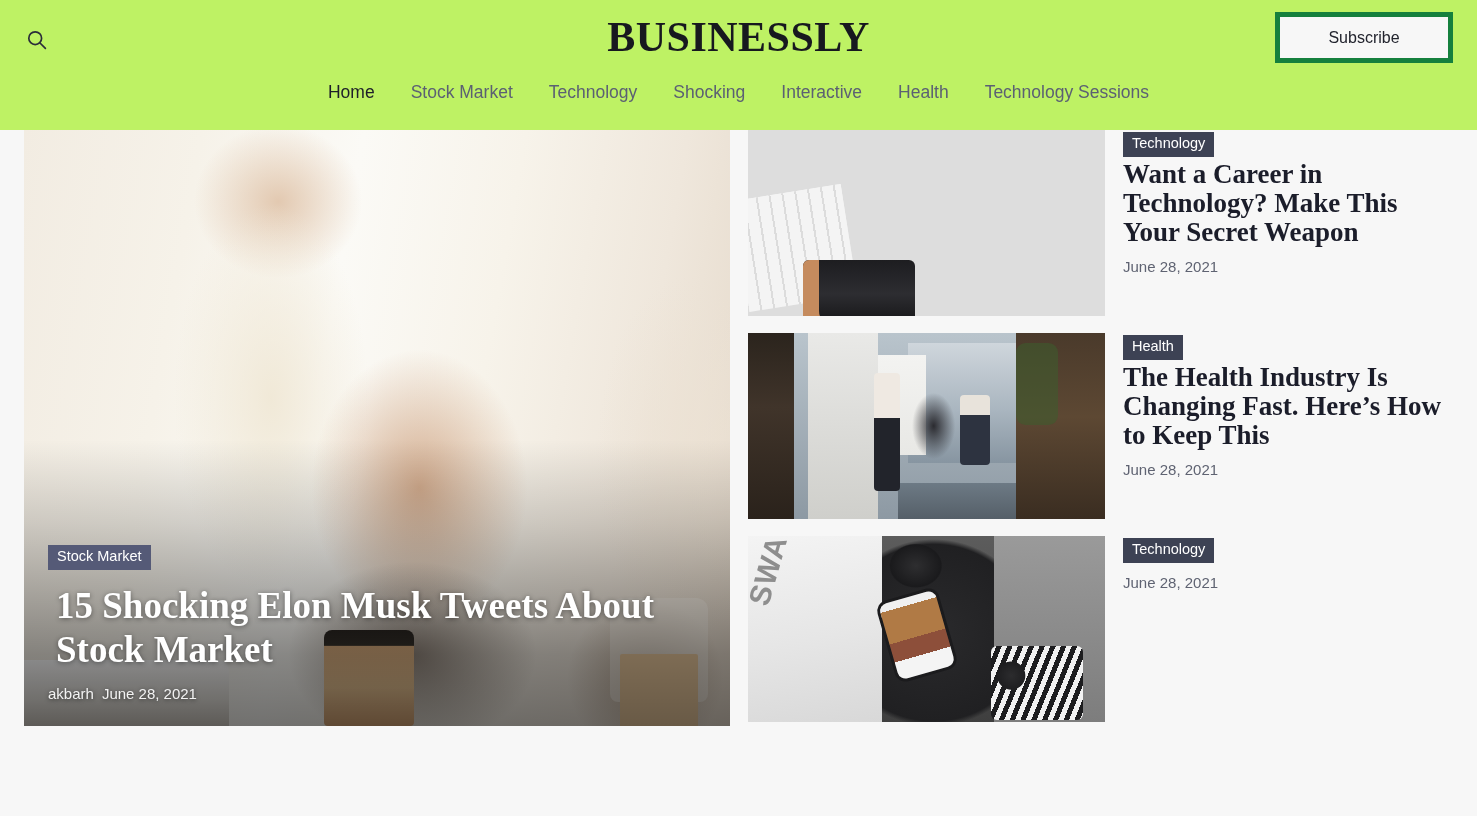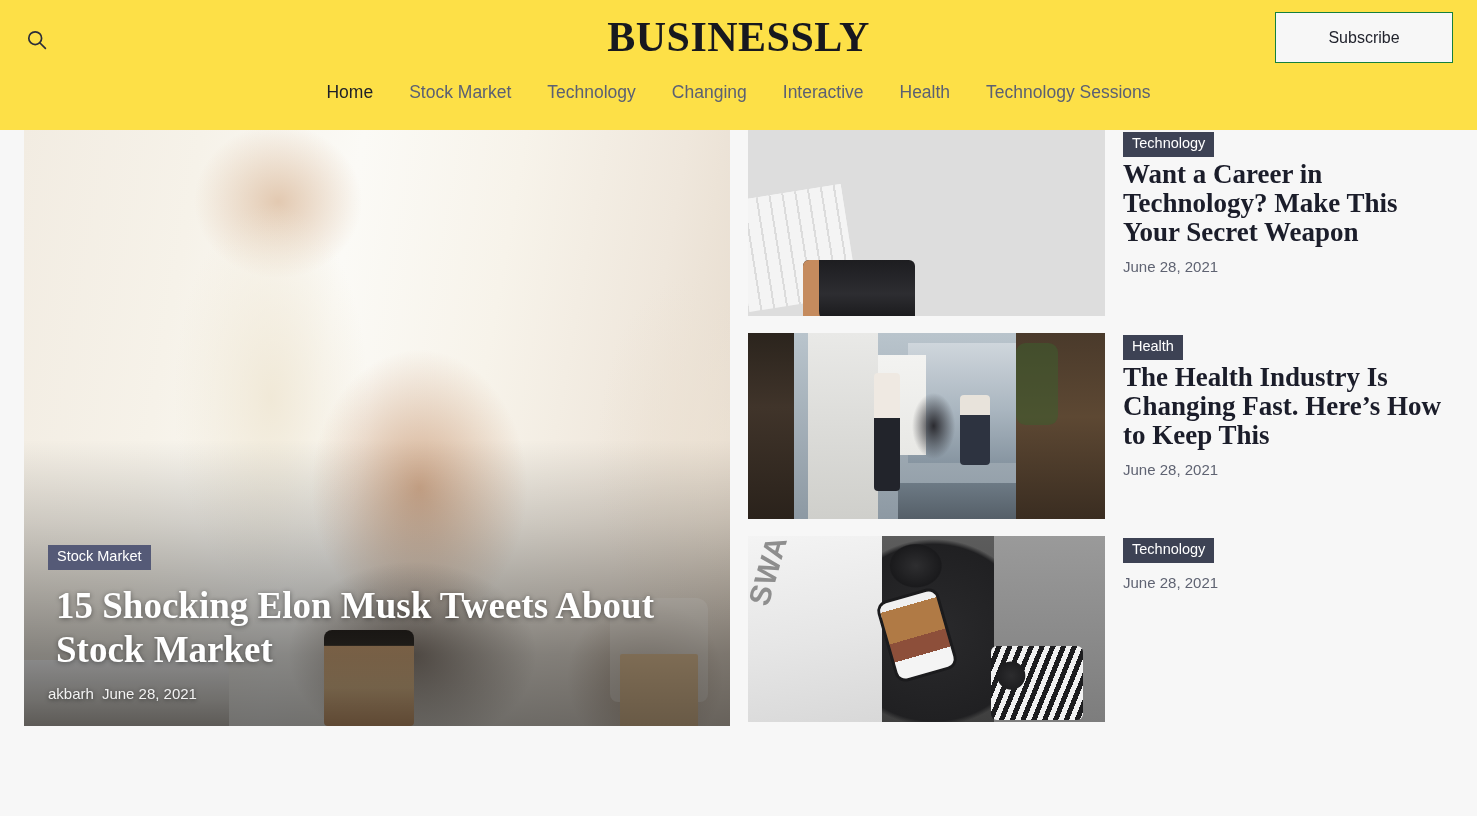--- a/index.html
+++ b/index.html
@@ -13,21 +13,21 @@
   body {
     background: #f7f7f7;
     font-family: "Liberation Sans", sans-serif;
     color: #22242e;
   }
 
   
   .site-header {
     position: relative;
     height: 130px;
-    background: #fde047;
+    background: #bef264;
     padding-left: 30px;
   }
 
   .search-btn {
     position: absolute;
     left: 20px;
     top: 23px;
     width: 34px;
     height: 34px;
     display: flex;
@@ -52,21 +52,21 @@
     line-height: 46px;
   }
 
   .subscribe-btn {
     position: absolute;
     right: 24px;
     top: 12px;
     width: 178px;
     height: 51px;
     background: #f7f7f7;
-    border: 1px solid #15803d;
+    border: 5px solid #15803d;
     font-family: "Liberation Sans", sans-serif;
     font-size: 16px;
     color: #22242e;
     cursor: pointer;
   }
 
   .main-nav {
     position: absolute;
     left: 0; right: 0;
     top: 82px;
@@ -346,21 +346,21 @@
   </button>
 
   <div class="brand">BUSINESSLY</div>
 
   <button class="subscribe-btn">Subscribe</button>
 
   <nav class="main-nav">
     <a class="nav-link active" href="#">Home</a>
     <a class="nav-link" href="#">Stock Market</a>
     <a class="nav-link" href="#">Technology</a>
-    <a class="nav-link" href="#">Changing</a>
+    <a class="nav-link" href="#">Shocking</a>
     <a class="nav-link" href="#">Interactive</a>
     <a class="nav-link" href="#">Health</a>
     <a class="nav-link" href="#">Technology Sessions</a>
   </nav>
 </header>
 
 <main class="content">
 
   <article class="hero">
     <div class="hero-photo"></div>

